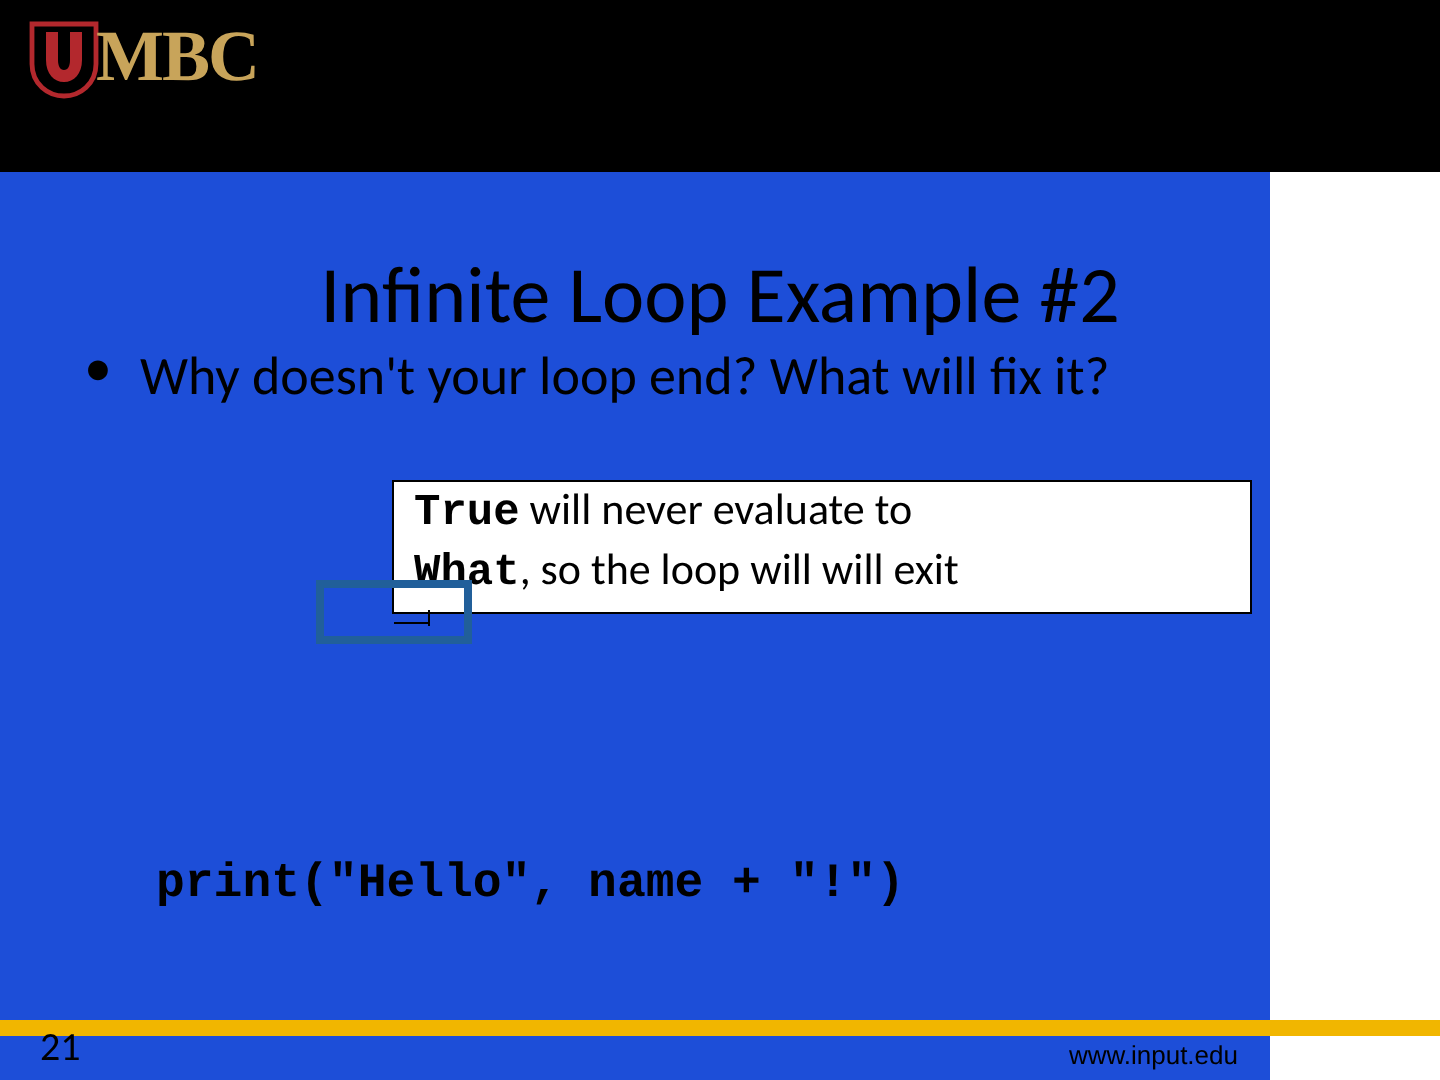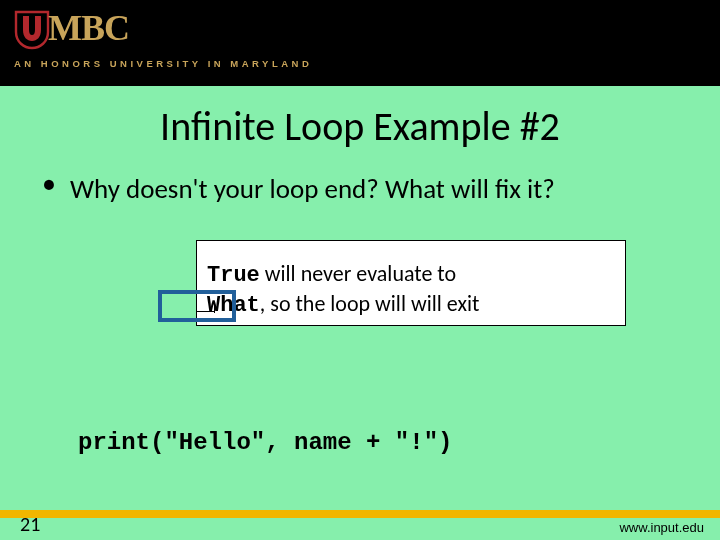--- a/index.html
+++ b/index.html
@@ -1,38 +1,38 @@
 <!DOCTYPE html>
 <html><head>
 <meta charset="utf-8">
 <style>
   * { box-sizing: border-box; margin: 0; padding: 0; }
   html, body { width: 720px; height: 540px; overflow: hidden; background: #fff; font-family: Calibri, Arial, sans-serif; }
-  .slide { position: relative; width: 720px; height: 540px; background: #86efac; }
+  .slide { position: relative; width: 635px; height: 540px; background: #1d4ed8; }
 
   
   .header { position: absolute; top: 0; left: 0; width: 720px; height: 86px; background: #000; padding: 10px 14px 0 14px; }
   .logo { display: flex; align-items: flex-start; }
   .logo-svg { display: block; }
   .logo-text { color: #C8A45A; font-size: 36px; font-weight: 700; line-height: 1; letter-spacing: -1px; font-family: 'Times New Roman', serif; margin-left: -2px; }
   .honors { color: #C8A45A; font-size: 9.5px; letter-spacing: 3.5px; font-weight: 600; margin-top: 8px; font-family: Arial, sans-serif; }
 
   
-  .title { position: absolute; top: 102px; left: 0; width: 720px; text-align: center; font-size: 40px; color: #000; font-weight: 400; }
+  .title { position: absolute; top: 123px; left: 0; width: 720px; text-align: center; font-size: 40px; color: #000; font-weight: 400; }
 
   
   .bullet-row { position: absolute; top: 172px; left: 42px; display: flex; align-items: flex-start; }
   .bullet-dot { font-size: 28px; line-height: 1; margin-right: 14px; color: #000; position: relative; top: -2px;}
   .bullet-text { font-size: 27px; color: #000; }
 
   
   .callout {
     position: absolute; top: 240px; left: 196px; width: 430px;
     border: 1px solid #000; background: #fff;
-    padding: 19px 10px 6px 10px; font-size: 22px; line-height: 1.25;
+    padding: 0 10px 6px 10px; font-size: 22px; line-height: 1.25;
   }
   .mono { font-family: 'Courier New', monospace; font-weight: 700; }
 
   
   .connector-v {
     position: absolute; left: 214px; top: 305px; width: 0; height: 8px;
     border-left: 1.2px solid #000;
   }
   .connector-h {
     position: absolute; left: 197px; top: 311px; width: 18px; height: 0;
@@ -59,21 +59,20 @@
 <div class="slide">
 
   <div class="header">
     <div class="logo">
       <svg class="logo-svg" width="36" height="40" viewBox="0 0 36 40">
         <path d="M2 2 H34 V22 C34 32 26 38 18 38 C10 38 2 32 2 22 Z" fill="none" stroke="#B3282D" stroke-width="2.4"></path>
         <path d="M9 6 V20 C9 27 13 31 18 31 C23 31 27 27 27 20 V6 H21 V20 C21 23 20 25 18 25 C16 25 15 23 15 20 V6 Z" fill="#B3282D"></path>
       </svg>
       <span class="logo-text">MBC</span>
     </div>
-    <div class="honors">AN HONORS UNIVERSITY IN MARYLAND</div>
   </div>
 
   <div class="title">Infinite Loop Example #2</div>
 
   <div class="bullet-row">
     <span class="bullet-dot">•</span>
     <span class="bullet-text">Why doesn't your loop end?  What will fix it?</span>
   </div>
 
   <div class="callout">

